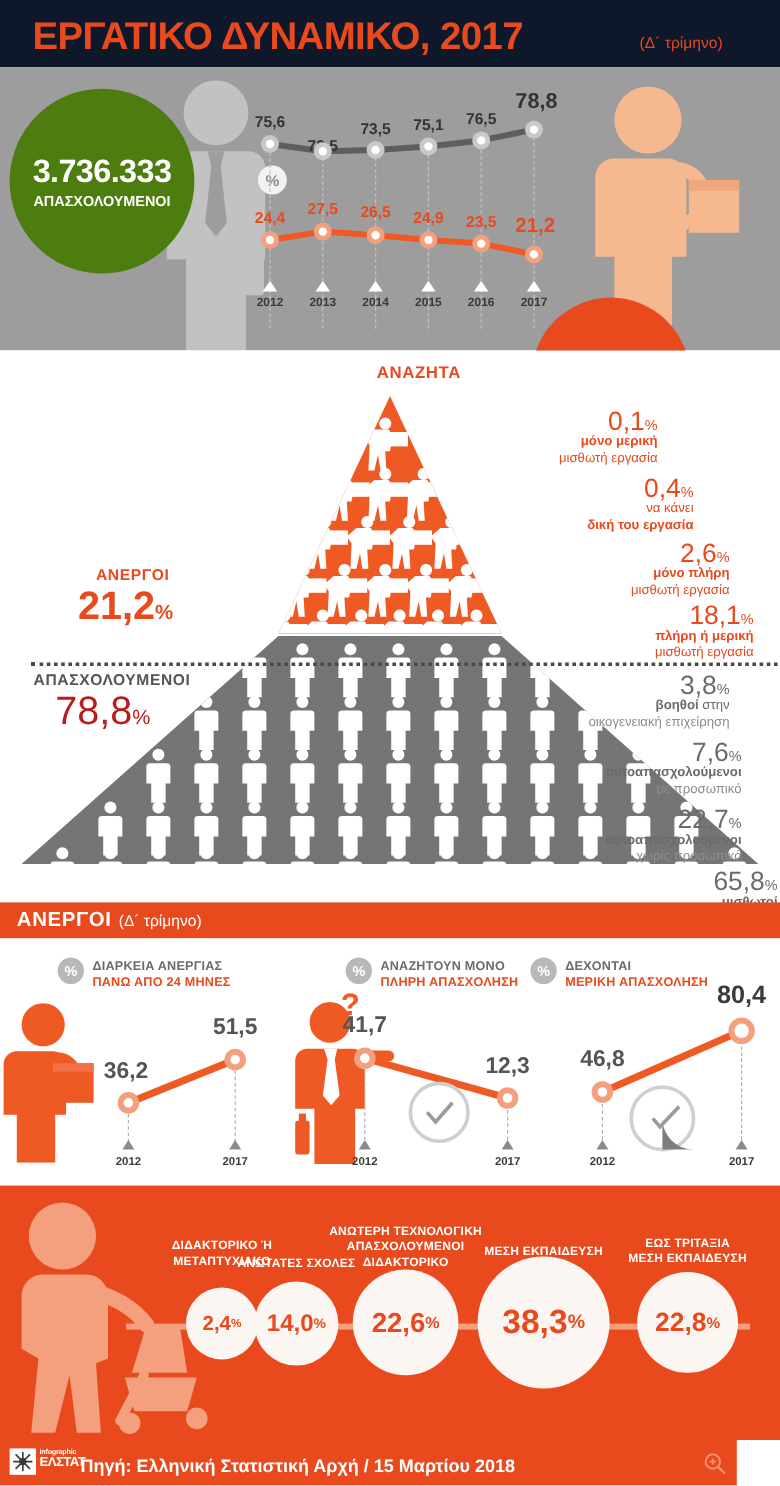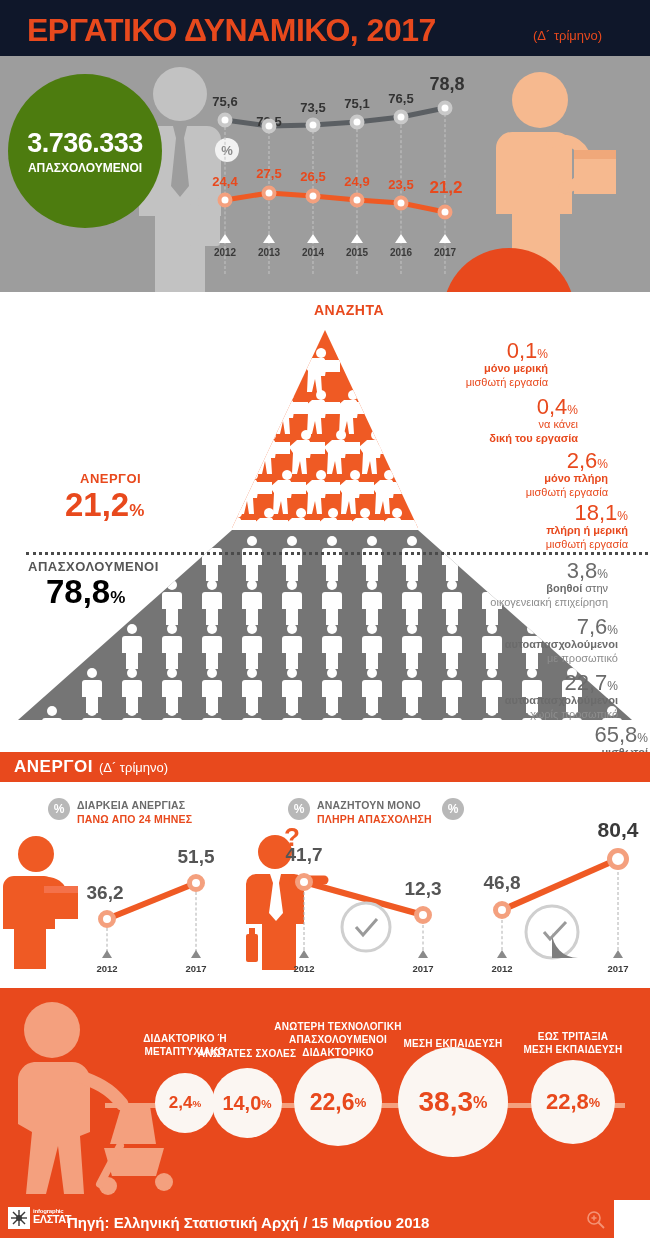--- a/index.html
+++ b/index.html
@@ -90,21 +90,21 @@
   }
   .lbl-anergoi-v {
     position: absolute; left: 47px; top: 170px; font-size: 33px; font-weight: bold; color: #e8491d;
   }
   .lbl-anergoi-v .pc { font-size: 17px; }
   .lbl-apasx-t {
     position: absolute; left: 10px; top: 243px; font-size: 13px; font-weight: bold;
     color: #555; letter-spacing: 0.5px;
   }
   .lbl-apasx-v {
-    position: absolute; left: 28px; top: 257px; font-size: 33px; font-weight: bold; color: #000000;
+    position: absolute; left: 28px; top: 257px; font-size: 33px; font-weight: normal; color: #b91c1c;
   }
   .lbl-apasx-v .pc { font-size: 17px; }
 
   .side-item { position: absolute; text-align: right; }
   .side-item .num { font-size: 22px; color: #e8491d; font-weight: normal; line-height: 1.0; }
   .side-item .num .pc { font-size: 12px; }
   .side-item .l1 { font-size: 11px; font-weight: bold; color: #e8491d; line-height: 1.25; }
   .side-item .l1 .thin { font-weight: normal; }
   .side-item .l2 { font-size: 11px; color: #e8491d; line-height: 1.25; }
   .side-item.grey .num { color: #6b6b6b; }
@@ -502,20 +502,24 @@
       <div class="vdash-g" style="left:187px; top:143px; height:25px;"></div>
       <div class="tri-up-grey" style="left:68px;  top:168px;"></div>
       <div class="tri-up-grey" style="left:187px; top:168px;"></div>
       <div class="myear" style="left:68px;  top:181px;">2012</div>
       <div class="myear" style="left:187px; top:181px;">2017</div>
     </div>
 
     <div class="mini" style="left:440px; width:210px;">
       <div class="mini-head" style="left:2px;">
         <div class="pct-badge-grey">%</div>
+        <div class="txt">
+          <div class="a">ΔΕΧΟΝΤΑΙ</div>
+          <div class="b">ΜΕΡΙΚΗ ΑΠΑΣΧΟΛΗΣΗ</div>
+        </div>
       </div>
       <svg style="position:absolute;left:0;top:0;" width="210" height="206">
         <line x1="62" y1="128" x2="178" y2="77" stroke="#ef5a24" stroke-width="6"></line>
         <path d="M112 150 m-26 0 a26 26 0 1 1 52 0 a26 26 0 1 1 -52 0" fill="none" stroke="#cfcfcf" stroke-width="3"></path>
         <path d="M112 150 l0 26 l26 0 a26 26 0 0 1 -26 -26 z" fill="#7e7e7e"></path>
         <path d="M104 150 l6 7 l16 -17" fill="none" stroke="#9a9a9a" stroke-width="3"></path>
       </svg>
       <div class="mval" style="left:62px;  top:90px;">46,8</div>
       <div class="mval" style="left:178px; top:36px; font-size:21px; color:#3a3a3a;">80,4</div>
       <div class="dot-big" style="left:62px;  top:128px;"></div>

